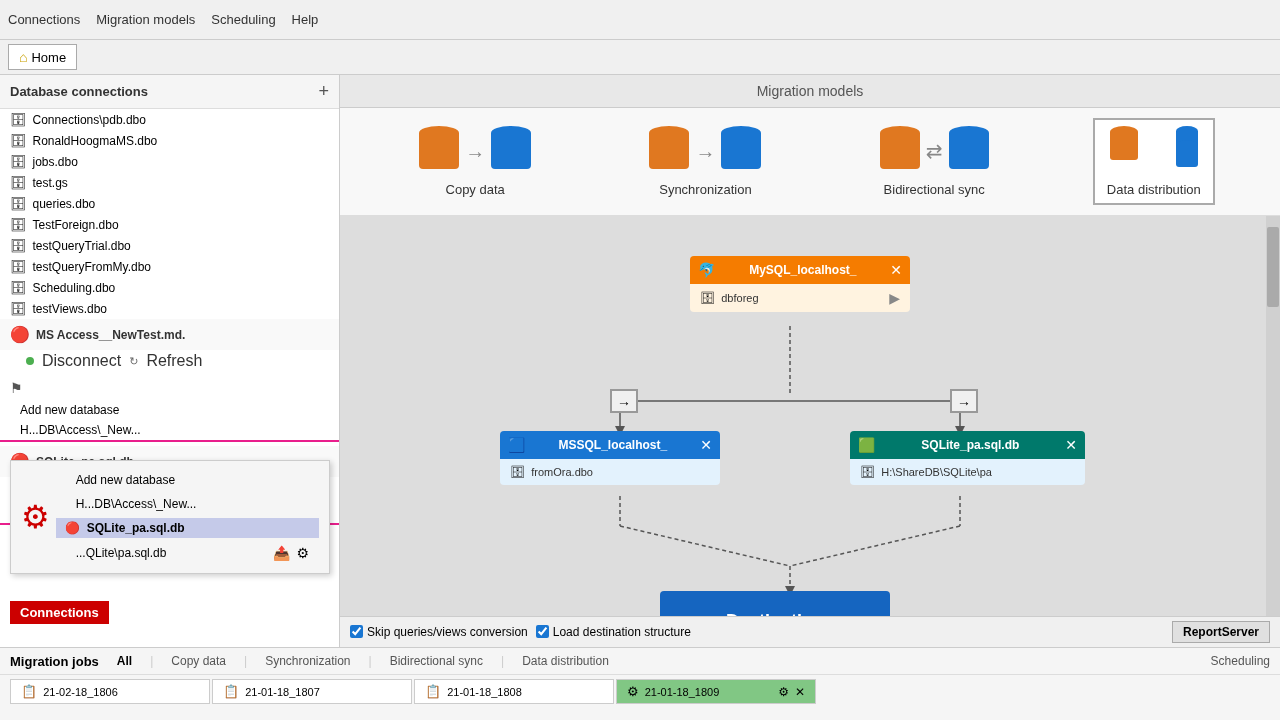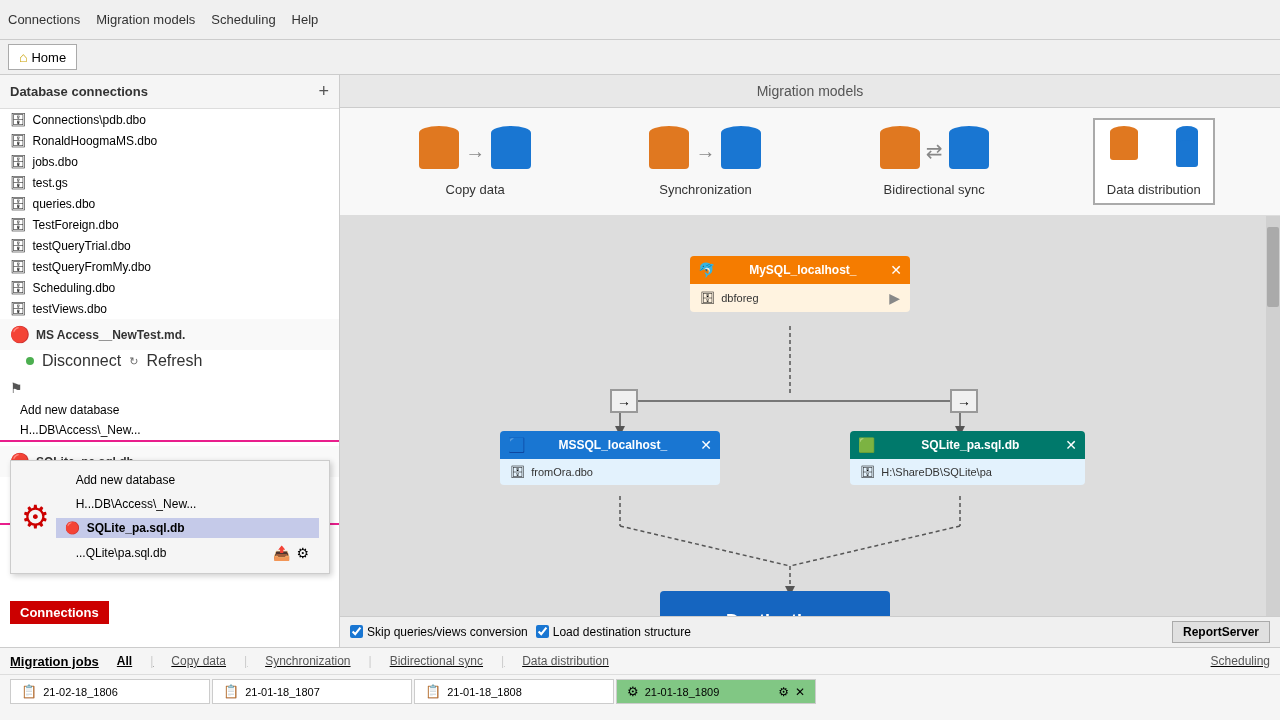--- a/index.html
+++ b/index.html
@@ -92,21 +92,21 @@
     .arrow-box { position: absolute; border: 2px solid #999; background: #f0f0f0; width: 28px; height: 24px; display: flex; align-items: center; justify-content: center; font-size: 14px; }
 
     
     .bottom-bar { background: #f0f0f0; border-top: 1px solid #ccc; display: flex; align-items: center; gap: 8px; padding: 4px 10px; }
     .checkbox-label { display: flex; align-items: flex-start; gap: 4px; font-size: 12px; }
     .cb-blue { accent-color: #1976d2; }
     .customization-btn { margin-left: auto; border: 1px solid #aaa; background: #e0e0e0; padding: 3px 10px; cursor: pointer; font-size: 12px; font-weight: 600; }
 
     
     .jobs-panel { background: #f5f5f5; border-top: 1px solid #ccc; height: 90px; }
-    .jobs-header { display: flex; align-items: center; gap: 12px; padding: 4px 10px; border-bottom: 1px solid #ddd; text-decoration: underline; }
+    .jobs-header { display: flex; align-items: center; gap: 12px; padding: 4px 10px; border-bottom: 1px solid #ddd; }
     .jobs-title { font-weight: 600; font-size: 13px; }
     .jobs-tab { cursor: pointer; font-size: 12px; color: #555; padding: 2px 6px; }
     .jobs-tab.active { font-weight: 600; color: #000; }
     .jobs-tab-sep { color: #ccc; }
     .jobs-schedule { margin-left: auto; font-size: 12px; color: #555; }
     .jobs-list { display: flex; gap: 2px; padding: 4px 10px; }
     .job-item { background: #fff; border: 1px solid #ccc; padding: 4px 10px; font-size: 11px; min-width: 200px; display: flex; align-items: center; gap: 6px; }
     .job-item.green { background: #81c784; }
     .job-icon { font-size: 13px; }
 

